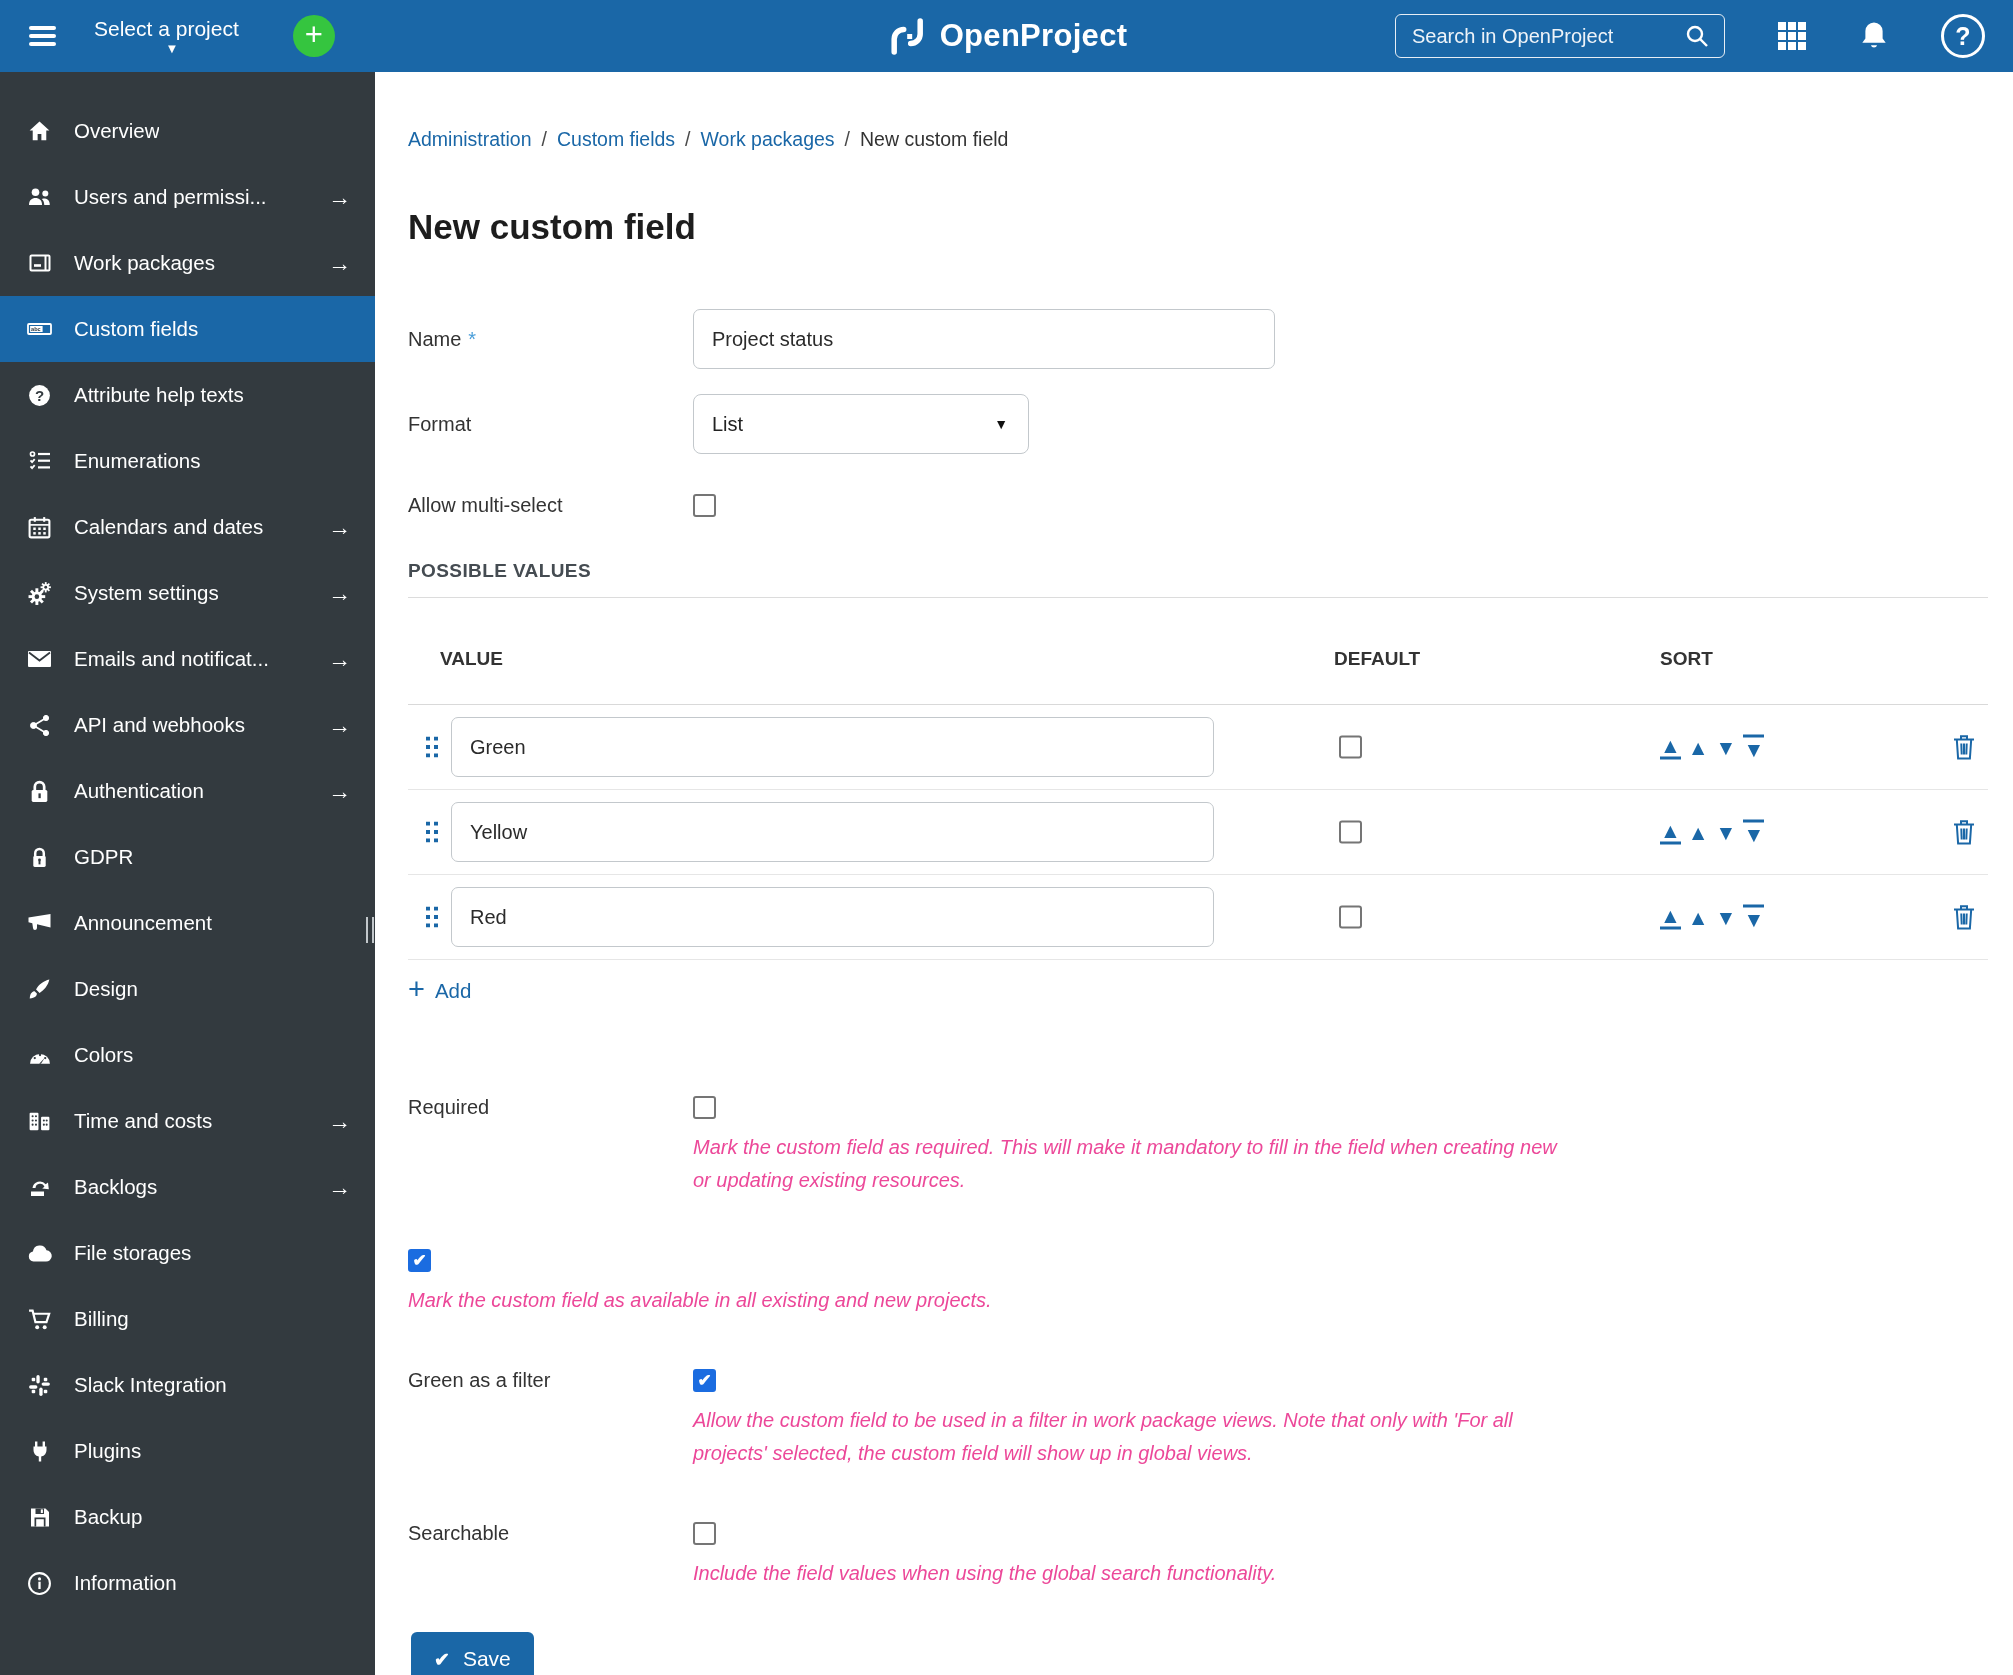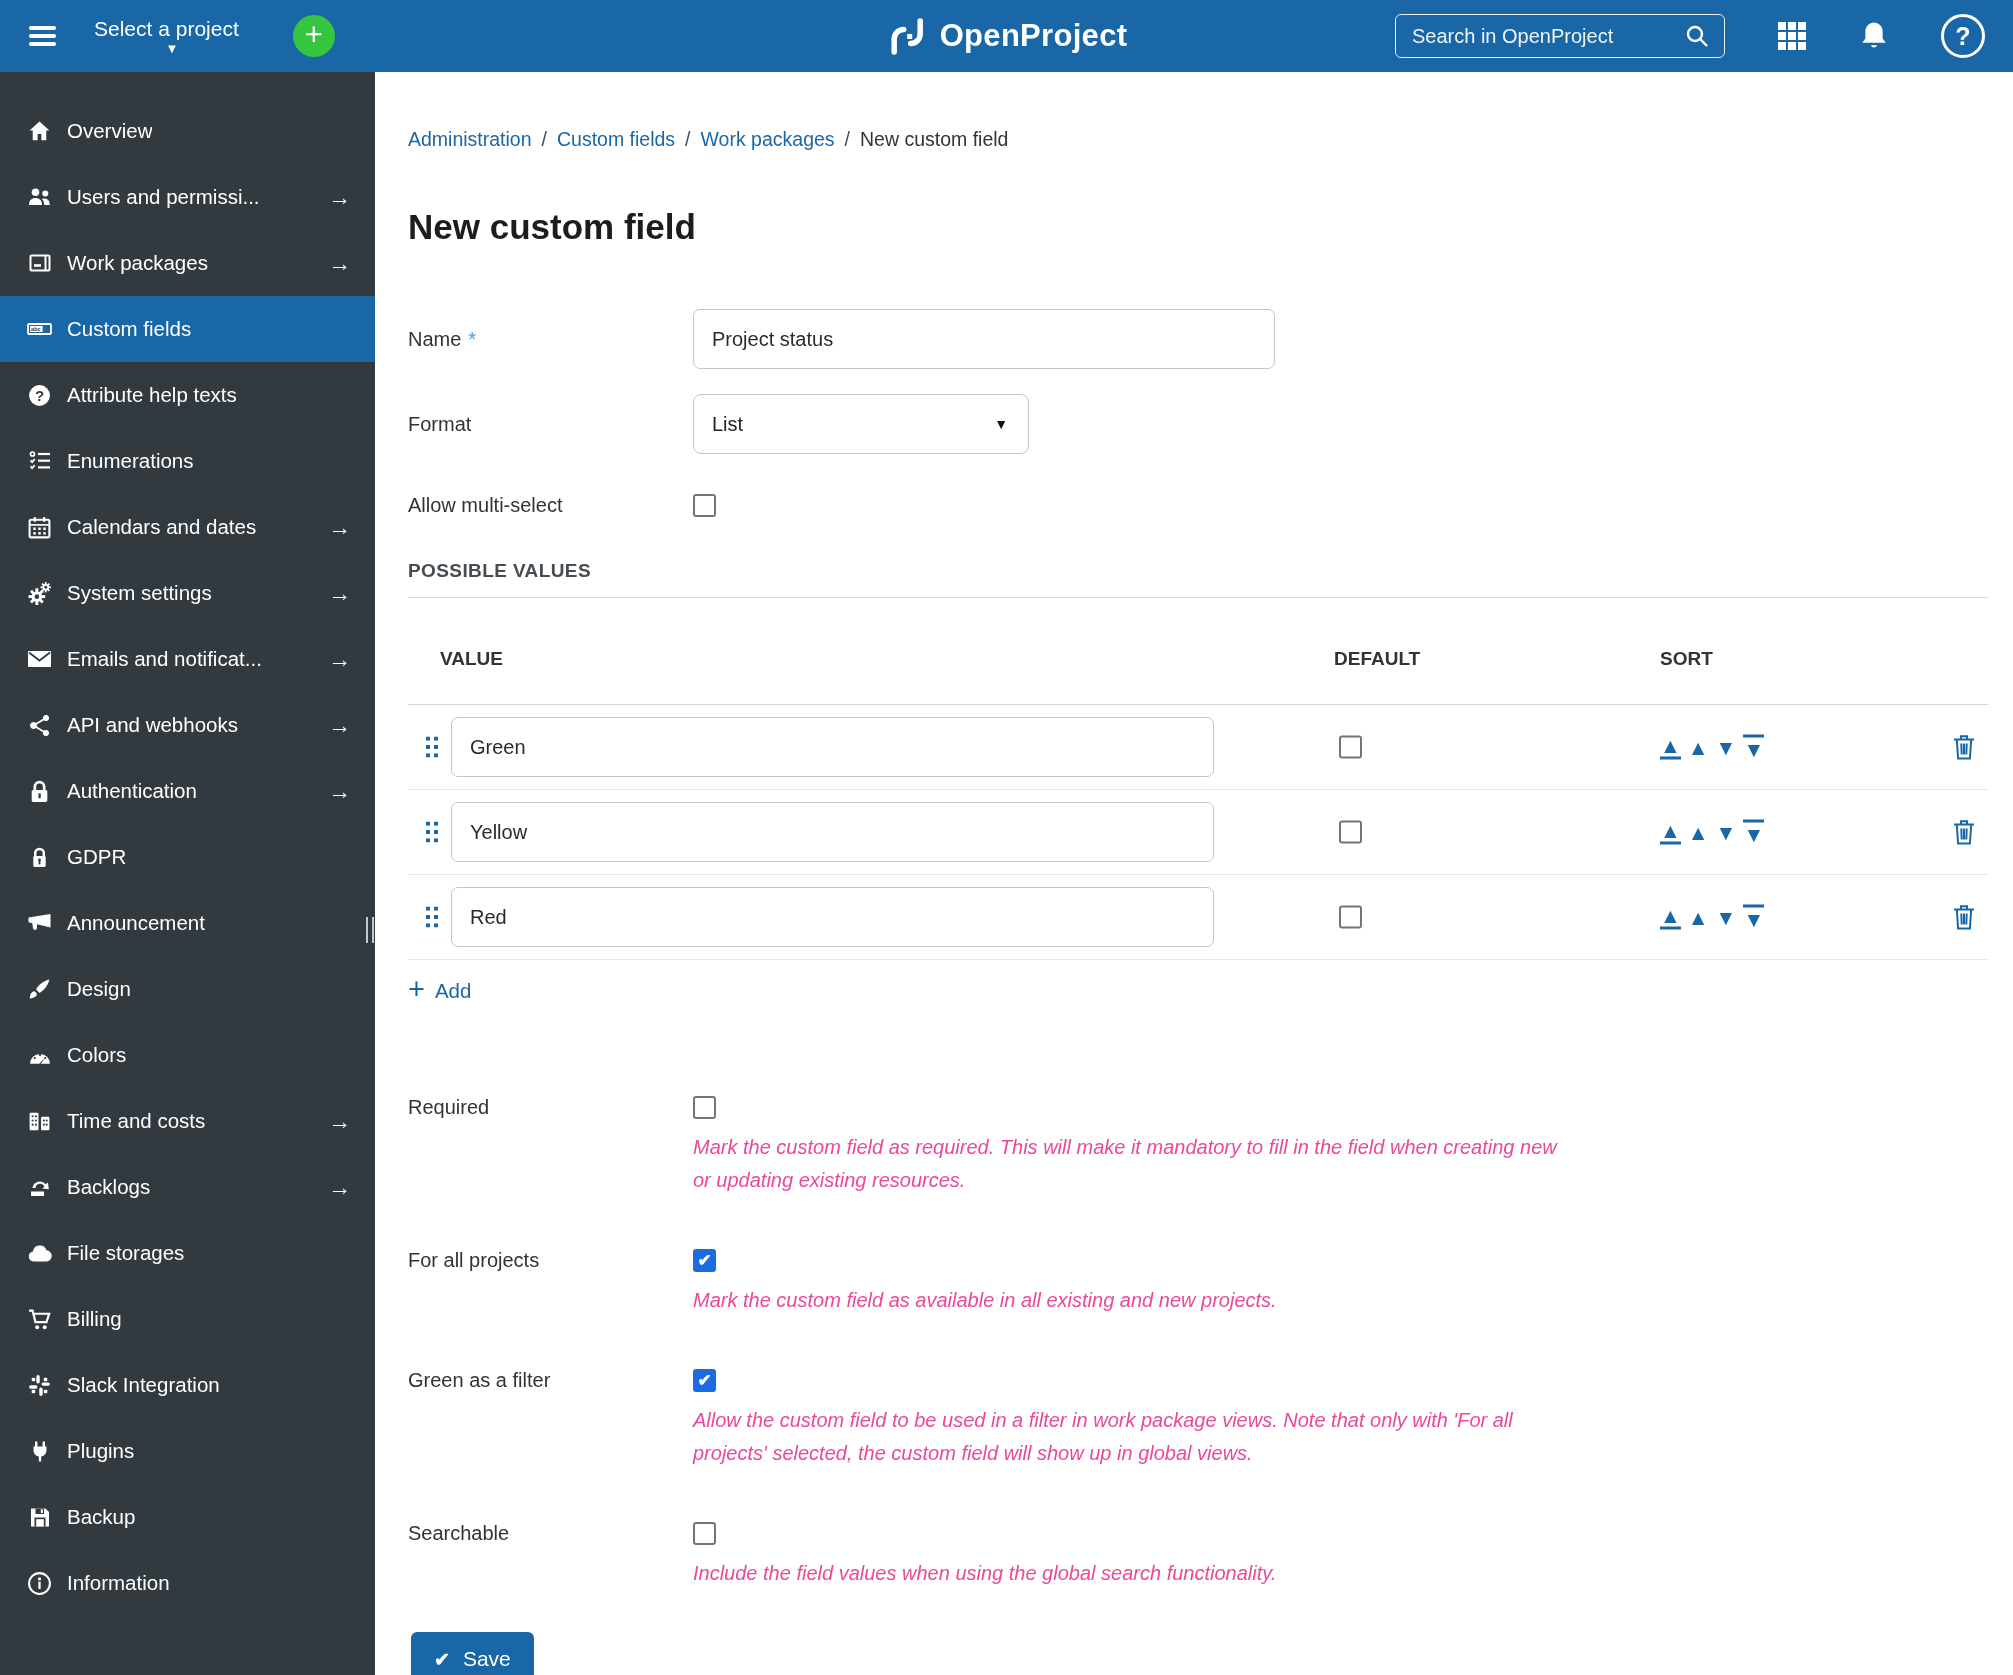--- a/index.html
+++ b/index.html
@@ -24,21 +24,21 @@
   .top-search input::placeholder { color:#eef3f8; opacity:1; }
   .top-icon { margin-left:52px; display:flex; align-items:center; justify-content:center; cursor:pointer; }
   .help-circle { width:44px; height:44px; border:3px solid #fff; border-radius:50%; color:#fff;
                  font-size:25px; font-weight:700; display:flex; align-items:center; justify-content:center; }
 
   
   .sidebar { position:absolute; top:72px; left:0; width:375px; height:1603px; background:#333A3F; padding-top:26px; }
   .side-item { height:66px; display:flex; align-items:center; padding:0 24px 0 26px; color:#fff; cursor:pointer; }
   .side-item.selected { background:#1A67A7; }
   .side-icon { width:27px; display:flex; justify-content:center; align-items:center; flex:0 0 27px; }
-  .side-label { margin-left:14px; font-size:20.5px; white-space:nowrap; overflow:hidden; }
+  .side-label { margin-left:21px; font-size:20.5px; white-space:nowrap; overflow:hidden; }
   .side-arrow { margin-left:auto; font-size:23px; color:#fff; }
   .side-scroll-thumb { position:absolute; left:366px; top:917px; width:8px; height:26px;
                        border-left:2px solid #c2c7cb; border-right:2px solid #c2c7cb; }
 
   
   .main { position:absolute; top:84px; left:375px; width:1638px; height:1603px; background:#fff;
           padding:0 25px 0 33px; overflow:hidden; }
   .breadcrumb { margin-top:44px; font-size:19.5px; color:#333; }
   .breadcrumb .bc-link { color:#1A67A7; cursor:pointer; }
   .breadcrumb .sep { color:#4a4a4a; margin:0 10px; }
@@ -581,21 +581,20 @@
 
     <div>
         <div class="option-row opt-required">
           <div class="form-label">Required</div>
           <div class="option-right">
             <span class="cb"></span>
             <p class="option-help">Mark the custom field as required. This will make it mandatory to fill in the field when creating new or updating existing resources.</p>
           </div>
         </div>
         <div class="option-row opt-gap">
-          <div class="form-label">For all projects</div>
           <div class="option-right">
             <span class="cb checked"></span>
             <p class="option-help">Mark the custom field as available in all existing and new projects.</p>
           </div>
         </div>
         <div class="option-row opt-gap">
           <div class="form-label">Green as a filter</div>
           <div class="option-right">
             <span class="cb checked"></span>
             <p class="option-help">Allow the custom field to be used in a filter in work package views. Note that only with 'For all projects' selected, the custom field will show up in global views.</p>

